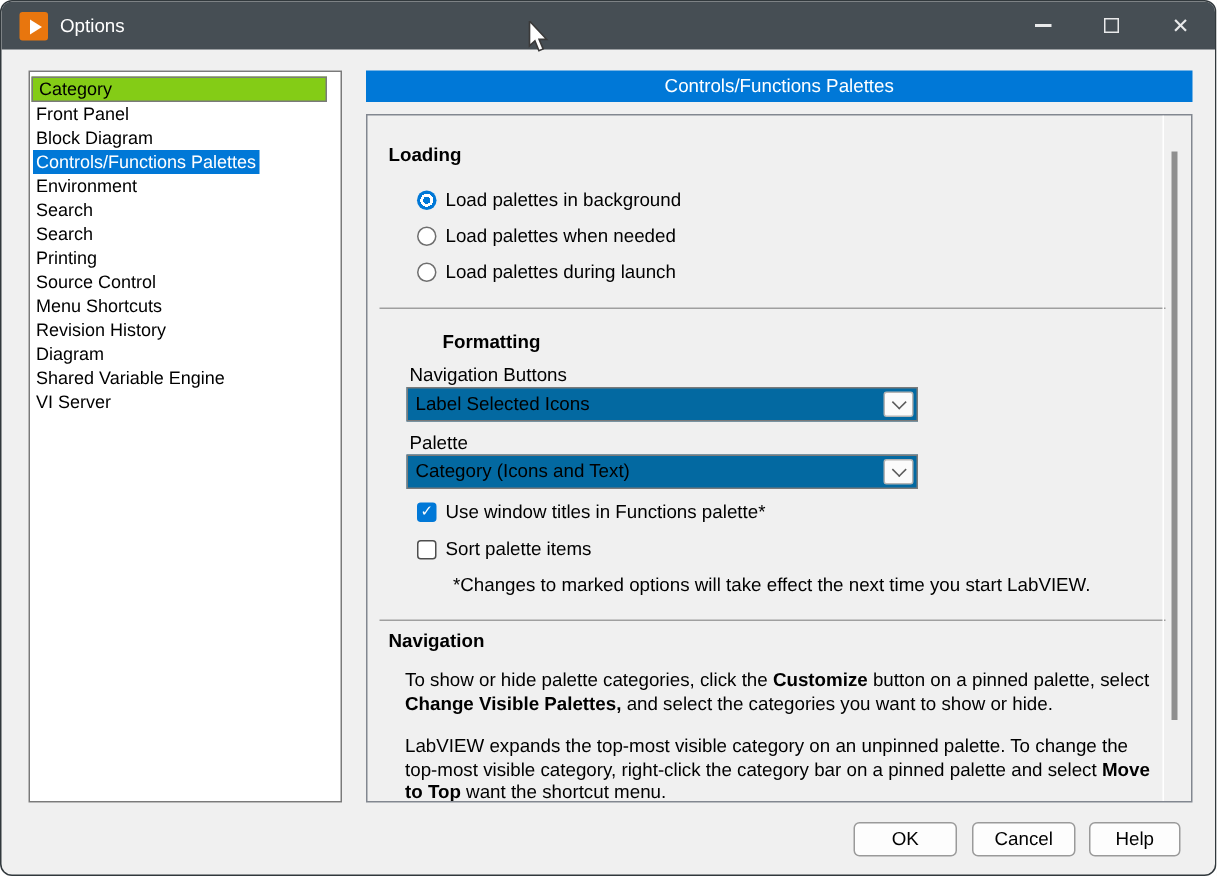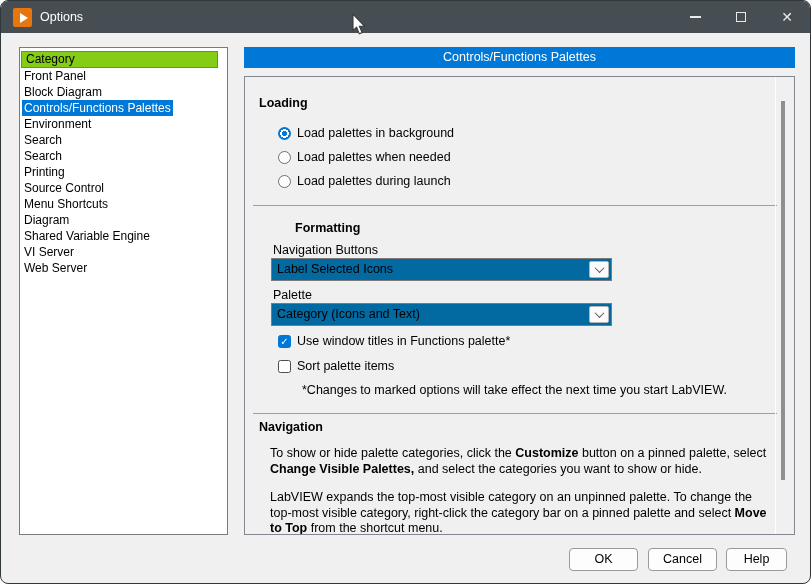--- a/index.html
+++ b/index.html
@@ -92,24 +92,24 @@
     <div class="cat-items">
       <div class="cat-item"><span>Front Panel</span></div>
       <div class="cat-item"><span>Block Diagram</span></div>
       <div class="cat-item"><span class="on">Controls/Functions Palettes</span></div>
       <div class="cat-item"><span>Environment</span></div>
       <div class="cat-item"><span>Search</span></div>
       <div class="cat-item"><span>Search</span></div>
       <div class="cat-item"><span>Printing</span></div>
       <div class="cat-item"><span>Source Control</span></div>
       <div class="cat-item"><span>Menu Shortcuts</span></div>
+      <div class="cat-item"><span>Revision History</span></div>
       <div class="cat-item"><span>Diagram</span></div>
       <div class="cat-item"><span>Shared Variable Engine</span></div>
       <div class="cat-item"><span>VI Server</span></div>
-      <div class="cat-item"><span>Web Server</span></div>
     </div>
   </div>
 
   <div class="panel-header">Controls/Functions Palettes</div>
 
   <div class="content">
 
     <div class="sec-title" style="top:19px;">Loading</div>
 
     <div class="opt-row" style="left:33px; top:49px;">
@@ -154,21 +154,21 @@
       <span>Sort palette items</span>
     </div>
 
     <div class="note" style="left:57px; top:306px;">*Changes to marked options will take effect the next time you start LabVIEW.</div>
 
     <div class="divider" style="top:336px;"></div>
 
     <div class="sec-title" style="top:343px;">Navigation</div>
 
     <div class="para" style="top:369px;"><span>To show or hide palette categories, click the </span><b>Customize</b><span> button on a pinned palette, select </span><b>Change Visible Palettes,</b><span> and select the categories you want to show or hide.</span></div>
-    <div class="para" style="top:413px;"><span>LabVIEW expands the top-most visible category on an unpinned palette. To change the top-most visible category, right-click the category bar on a pinned palette and select </span><b>Move to Top</b><span> from the shortcut menu.</span></div>
+    <div class="para" style="top:413px;"><span>LabVIEW expands the top-most visible category on an unpinned palette. To change the top-most visible category, right-click the category bar on a pinned palette and select </span><b>Move to Top</b><span> want the shortcut menu.</span></div>
 
     <div class="scroll-sep"></div>
     <div class="scroll-thumb"></div>
   </div>
 
   <div class="footer-btn btn-ok">OK</div>
   <div class="footer-btn btn-cancel">Cancel</div>
   <div class="footer-btn btn-help">Help</div>
 
   <svg class="cursor" viewBox="0 0 14 22">

